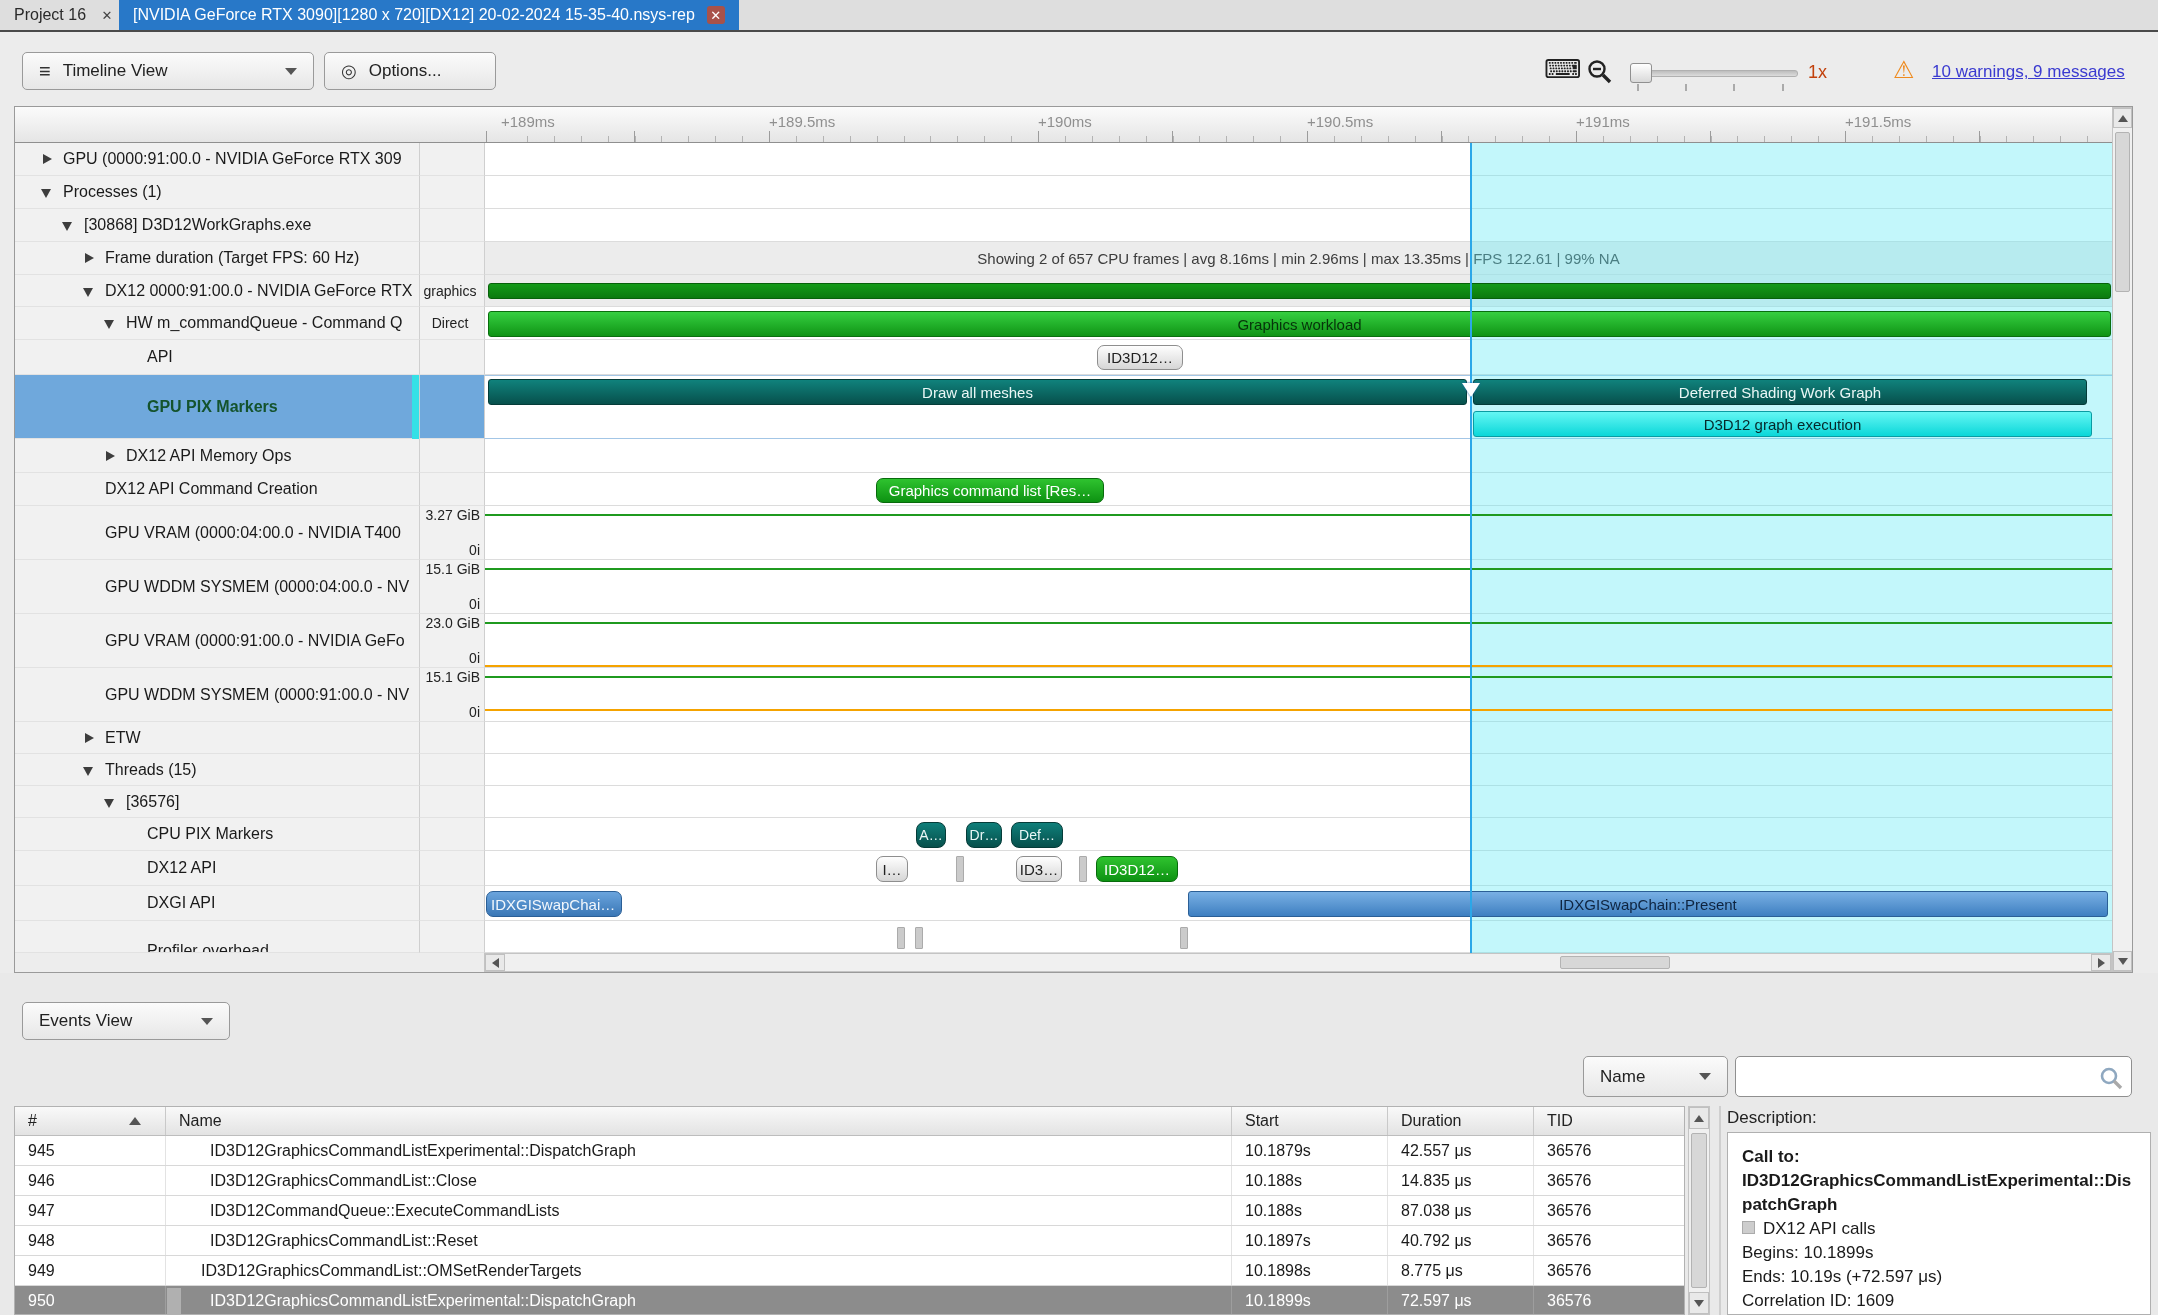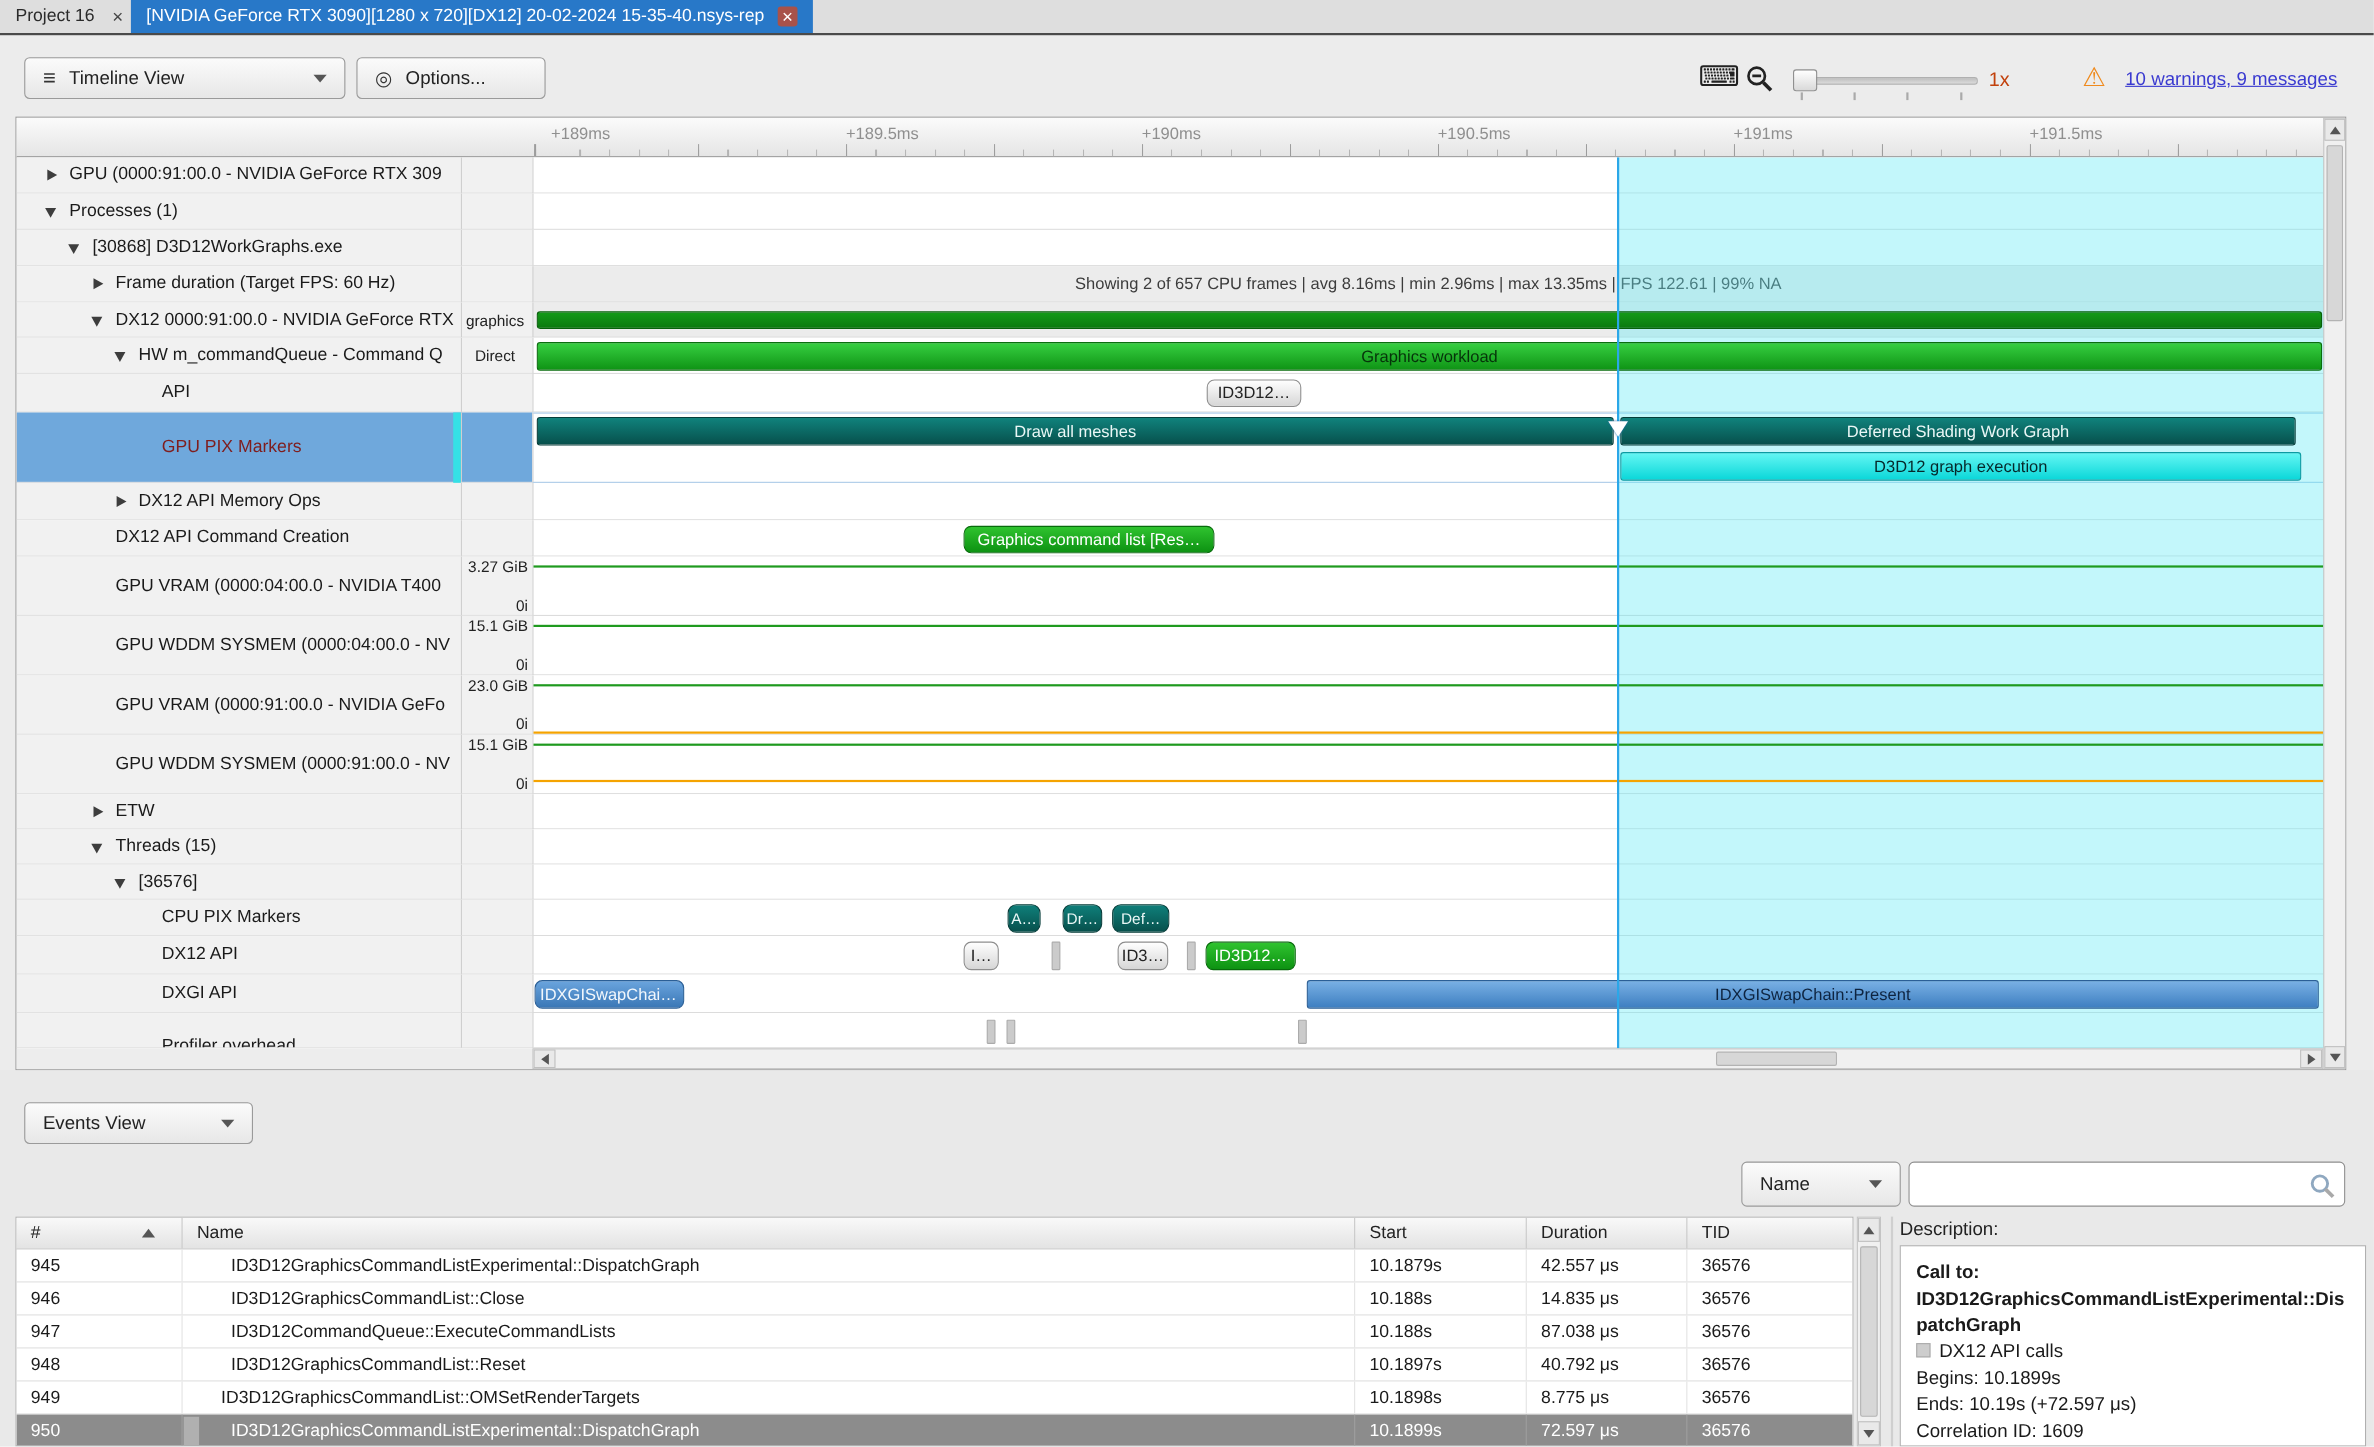--- a/index.html
+++ b/index.html
@@ -59,21 +59,21 @@
   .c2{position:absolute;left:404px;top:0;bottom:0;width:65px;background:#f1f1f1;
       border-bottom:1px solid #e2e2e2;border-left:1px solid #cfcfcf;font-size:14px;color:#222;
       box-sizing:border-box;}
   .c2 .mid{position:absolute;left:0;right:4px;top:50%;transform:translateY(-50%);text-align:center;}
   .c2 .topv{position:absolute;right:4px;top:1px;}
   .c2 .botv{position:absolute;right:4px;bottom:1px;}
   .trk{position:absolute;left:469px;right:0;top:0;bottom:0;background:#fff;
        border-bottom:1px solid #dcdcdc;border-left:1px solid #cfcfcf;box-sizing:border-box;}
   .trk.gray{background:#ececec;}
   .trk.center{display:flex;align-items:center;justify-content:center;font-size:15px;color:#3c3c3c;}
-  .trow.sel .lbl,.trow.sel .c2{background:#6fa8dc;color:#7f1d1d;}
+  .trow.sel .lbl,.trow.sel .c2{background:#6fa8dc;color:#14532d;font-weight:bold;}
   .selstripe{position:absolute;left:397px;top:0;bottom:0;width:7px;background:#35e0e6;}
   .trk.pix{border-top:1px solid #a3c6e6;border-bottom:1px solid #a3c6e6;}
 
   .exp{display:inline-block;width:16px;height:16px;position:relative;flex:none;margin-right:8px;}
   .exp.closed::before{content:"";position:absolute;left:4px;top:3px;
     border-left:9px solid #3d3d3d;border-top:5px solid transparent;border-bottom:5px solid transparent;}
   .exp.open::before{content:"";position:absolute;left:2px;top:5px;
     border-top:9px solid #3d3d3d;border-left:5px solid transparent;border-right:5px solid transparent;}
 
   

